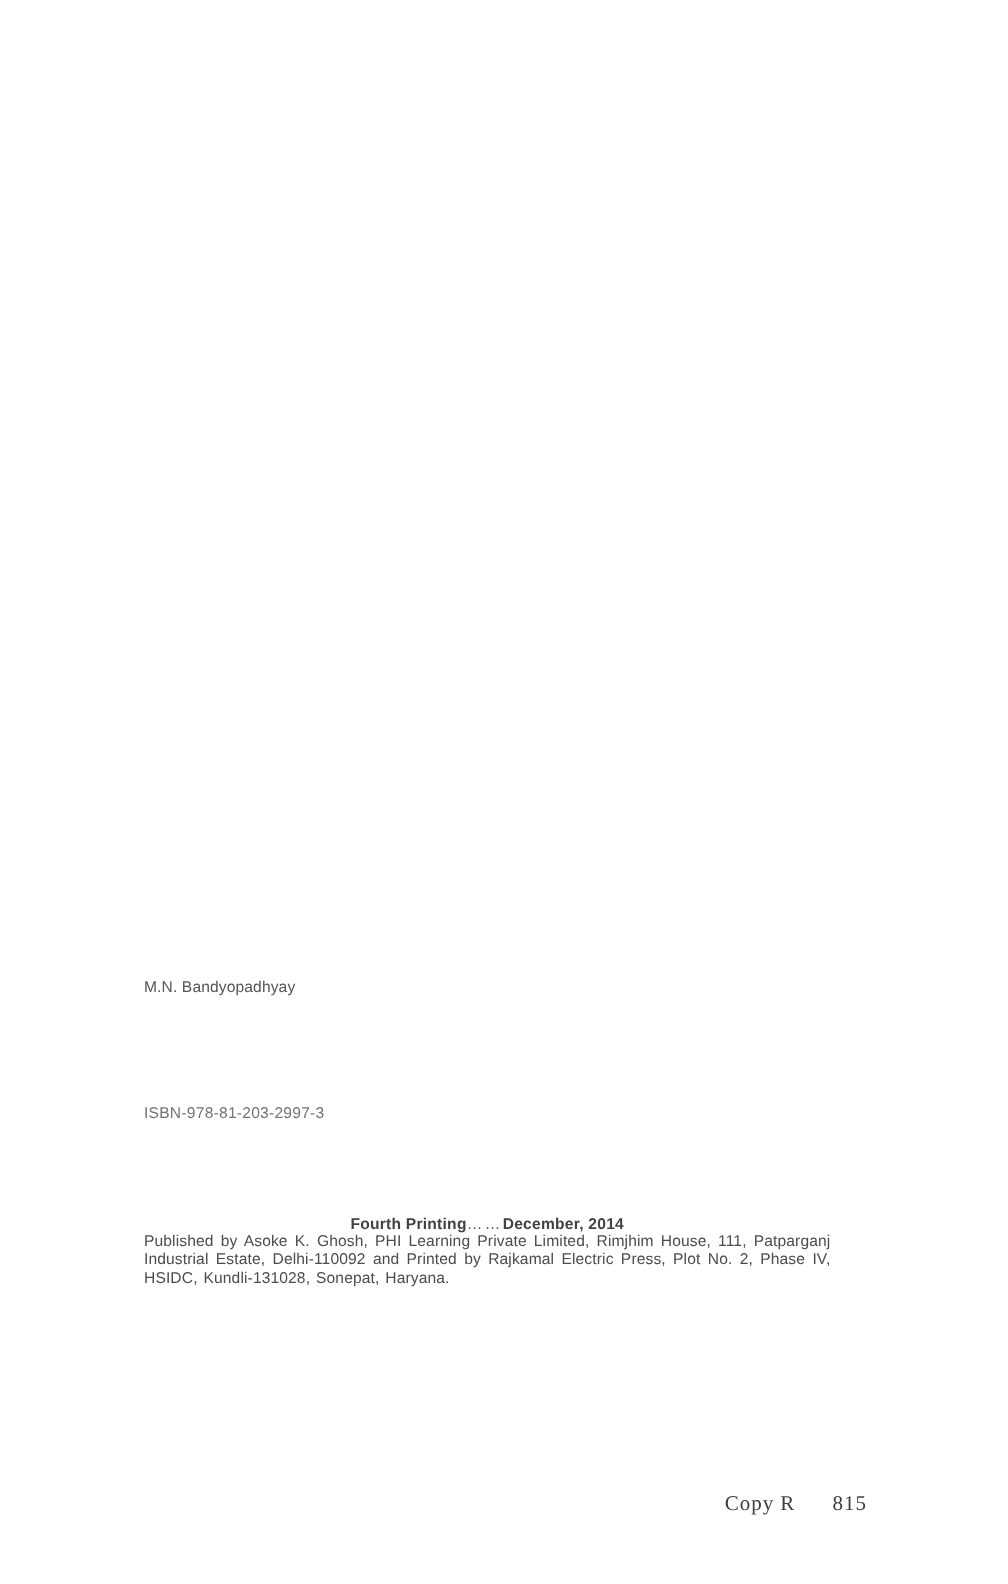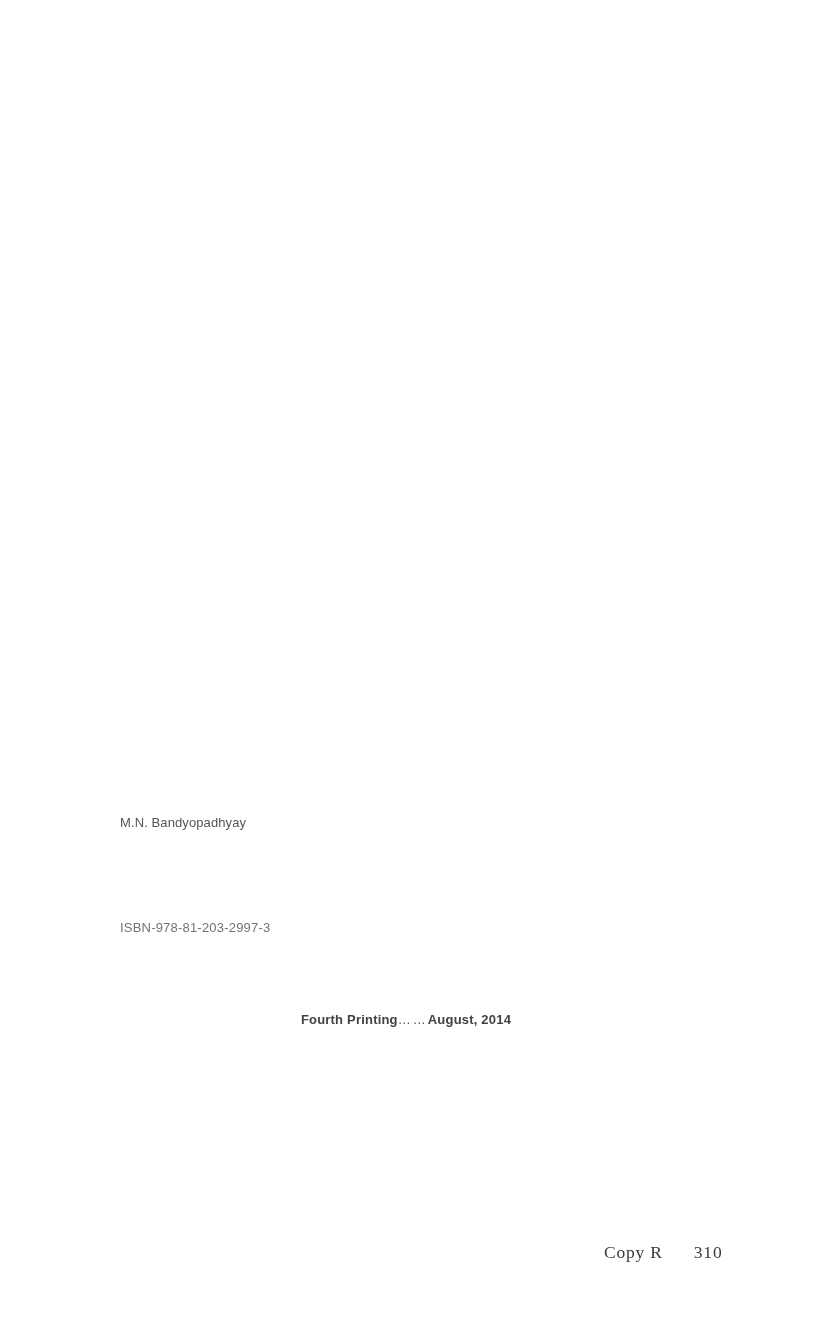--- a/index.html
+++ b/index.html
@@ -94,22 +94,23 @@
   <div class="textblock author">M.N. Bandyopadhyay</div>
 
 
   <div class="textblock isbn">ISBN-978-81-203-2997-3</div>
 
 
   <div class="textblock printing-row">
     <span class="bold">Fourth Printing</span>
     <span class="dots">…</span>
     <span class="dots">…</span>
-    <span class="bold">August, 2014</span>
+    <span class="bold">December, 2014</span>
   </div>
 
+  <div class="textblock publisher">Published by Asoke K. Ghosh, PHI Learning Private Limited, Rimjhim House, 111, Patparganj Industrial Estate, Delhi-110092 and Printed by Rajkamal Electric Press, Plot No. 2, Phase IV, HSIDC, Kundli-131028, Sonepat, Haryana.</div>
 
   <div class="footer-stamp">
     <span>Copy R</span>
-    <span>310</span>
+    <span>815</span>
   </div>
 
 </div>
 
 </body></html>

